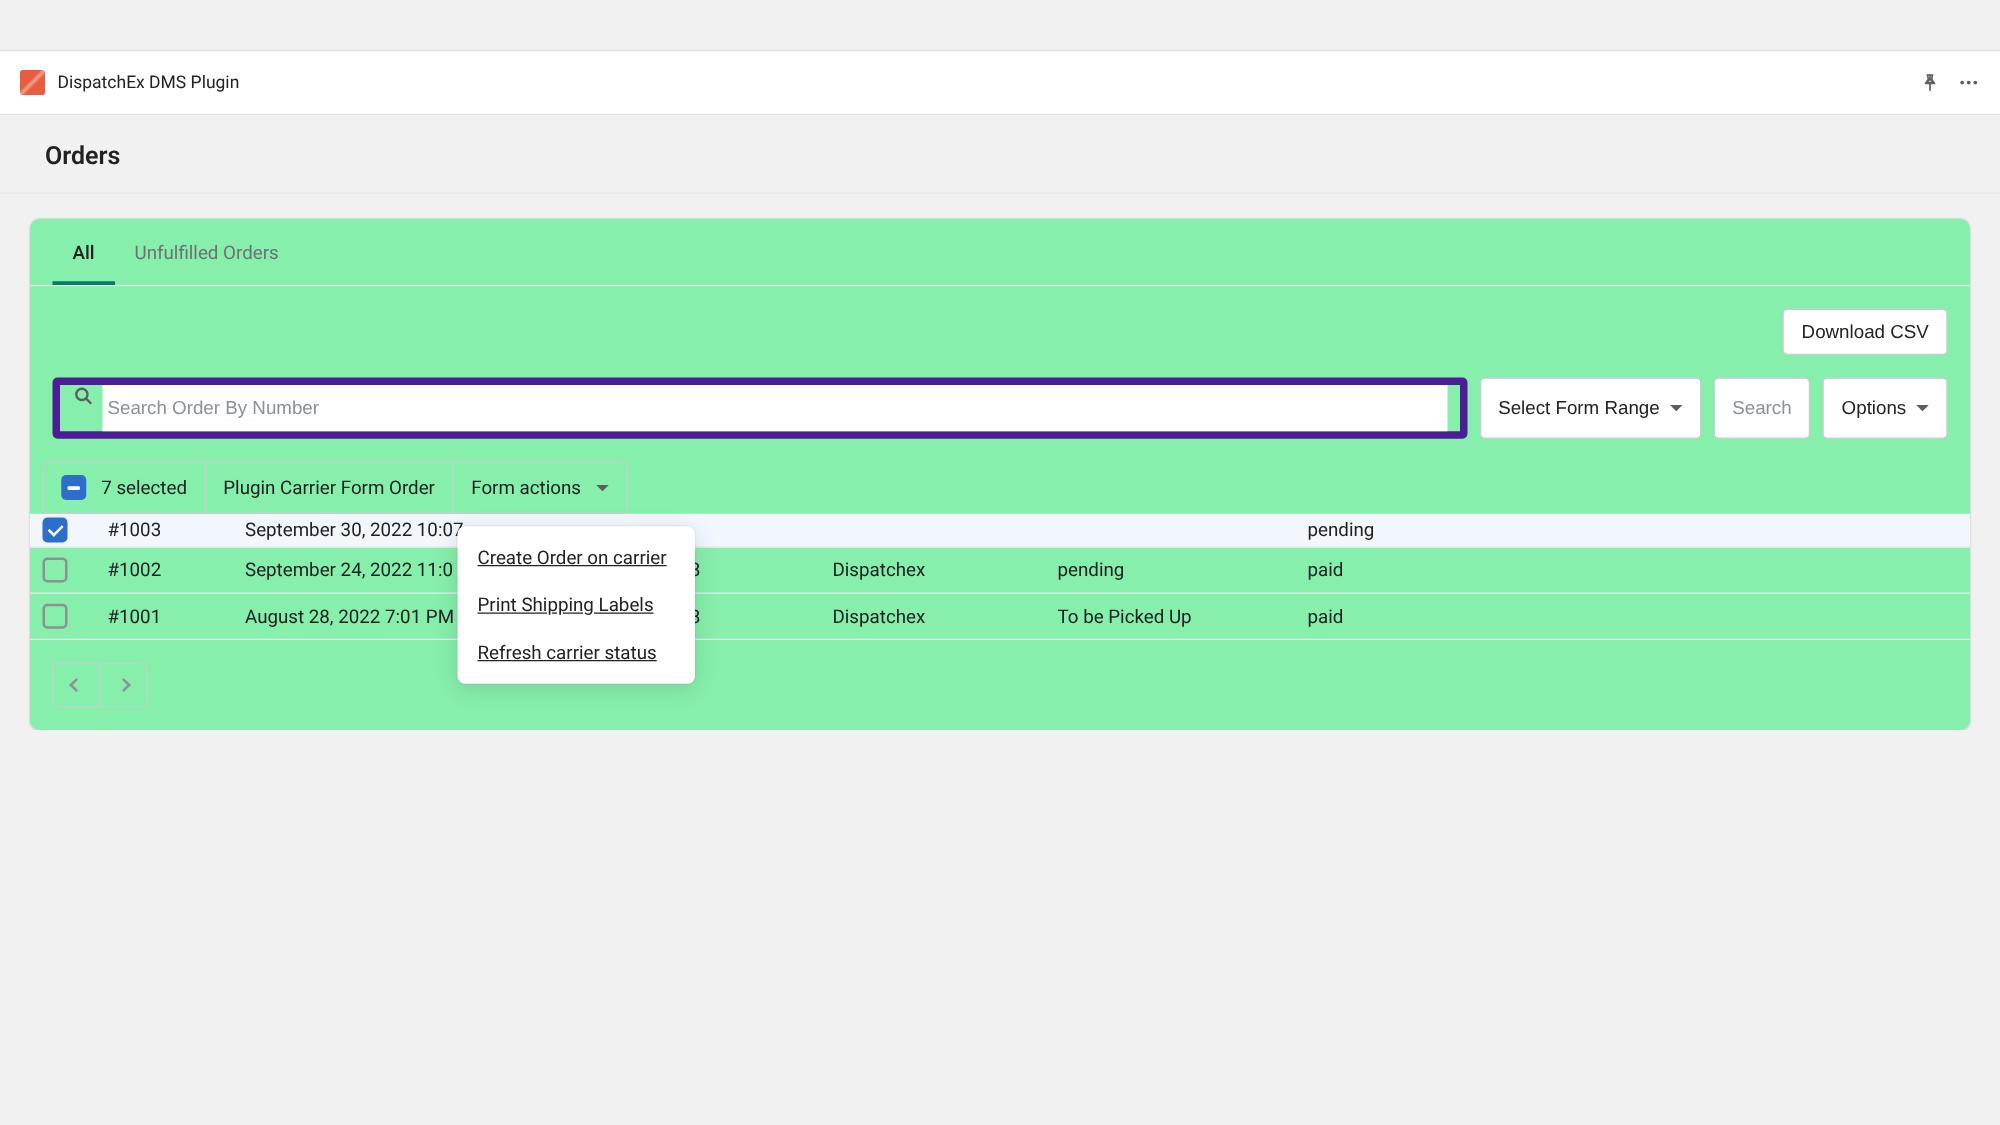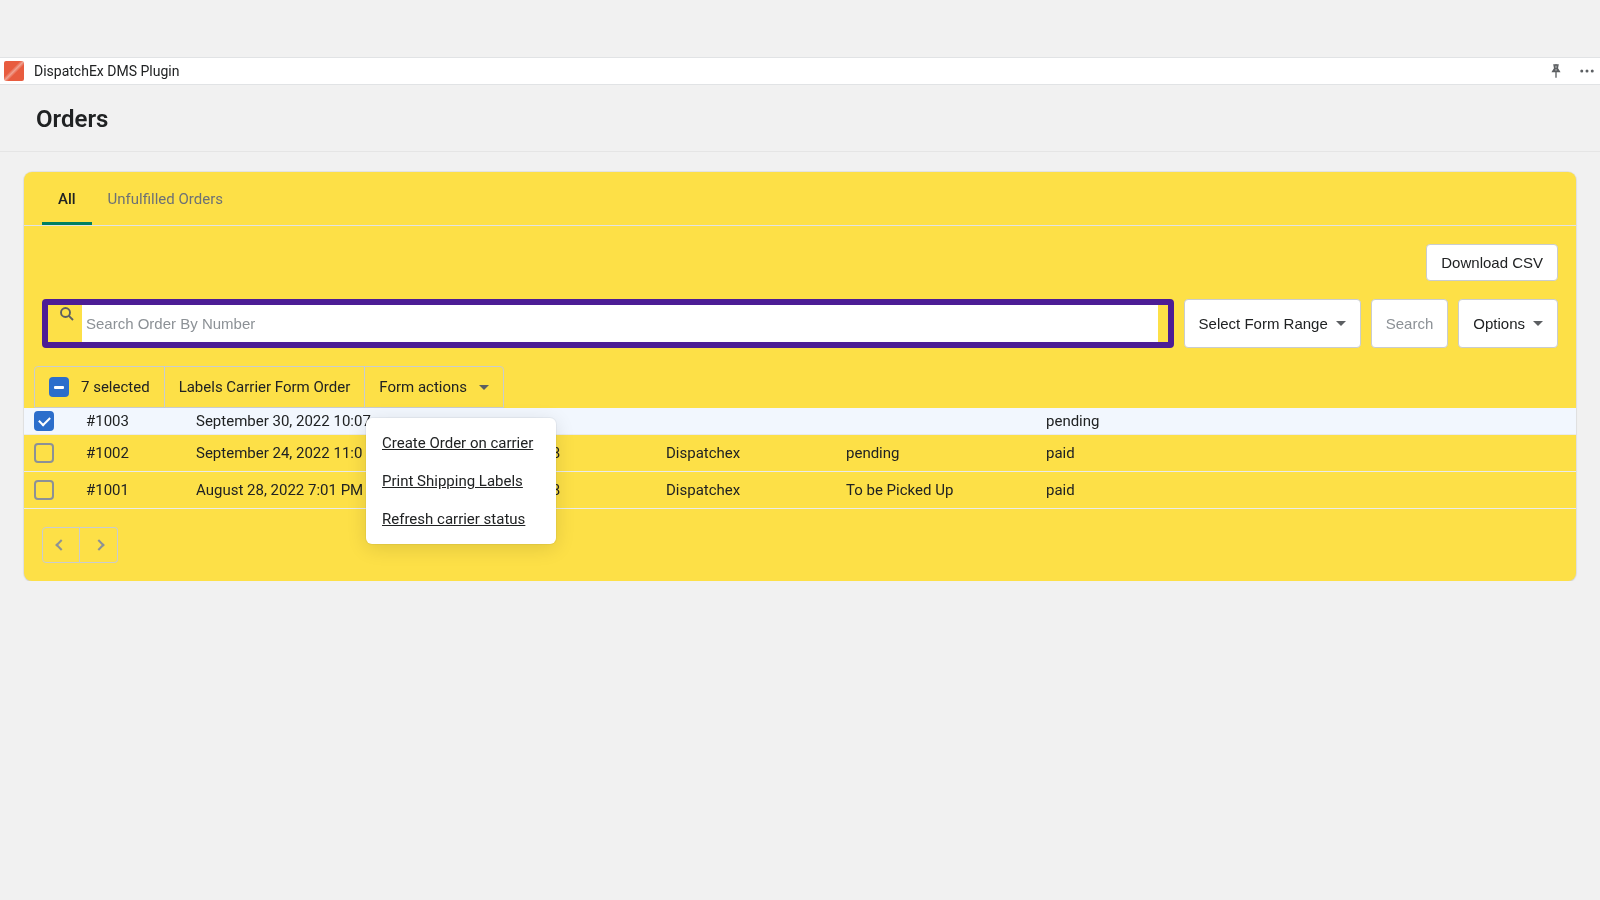--- a/index.html
+++ b/index.html
@@ -10,25 +10,25 @@
     body {
       font-family: -apple-system, BlinkMacSystemFont, "Segoe UI", Roboto, Helvetica, Arial, sans-serif;
       background: #f1f1f1;
       color: #202223;
       font-size: 14px;
     }
     .topbar {
       background: #fff;
       border-top: 1px solid #e1e3e5;
       border-bottom: 1px solid #e1e3e5;
-      height: 28px;
-      display: flex;
-      align-items: center;
-      padding: 0 4px;
-      margin-top: 57px;
+      height: 52px;
+      display: flex;
+      align-items: center;
+      padding: 0 16px;
+      margin-top: 40px;
     }
     .topbar-left {
       display: flex;
       align-items: center;
       gap: 10px;
     }
     .app-logo {
       width: 20px;
       height: 20px;
       background: linear-gradient(135deg, #e85c3f 40%, #f0a08f 50%, #e85c3f 60%);
@@ -48,26 +48,26 @@
       cursor: pointer;
       color: #5c5f62;
       display: flex;
       align-items: center;
     }
     .page-header {
       padding: 20px 36px 18px 36px;
       border-bottom: 1px solid #e5e5e5;
     }
     .page-title {
-      font-size: 24px;
+      font-size: 20px;
       font-weight: 600;
       color: #202223;
     }
     .card {
-      background: #fde047;
+      background: #86efac;
       border-radius: 8px;
       margin: 20px 24px 0 24px;
       box-shadow: 0 0 0 1px rgba(0,0,0,0.05), 0 1px 2px rgba(0,0,0,0.08);
     }
     .tabs {
       display: flex;
       padding: 0 18px;
       border-bottom: 1px solid #e1e3e5;
     }
     .tab {
@@ -324,21 +324,21 @@
       <span class="caret"></span>
     </button>
   </div>
 
   <div class="bulk-wrap">
     <div class="bulk-bar">
       <div class="bulk-cell">
         <div class="check-mixed"></div>
         <span>7 selected</span>
       </div>
-      <div class="bulk-cell">Labels Carrier Form Order</div>
+      <div class="bulk-cell">Plugin Carrier Form Order</div>
       <div class="bulk-cell">
         <span>Form actions</span>
         <span class="caret"></span>
       </div>
     </div>
 
     <div class="dropdown">
       <div class="dropdown-item">Create Order on carrier</div>
       <div class="dropdown-item">Print Shipping Labels</div>
       <div class="dropdown-item">Refresh carrier status</div>

